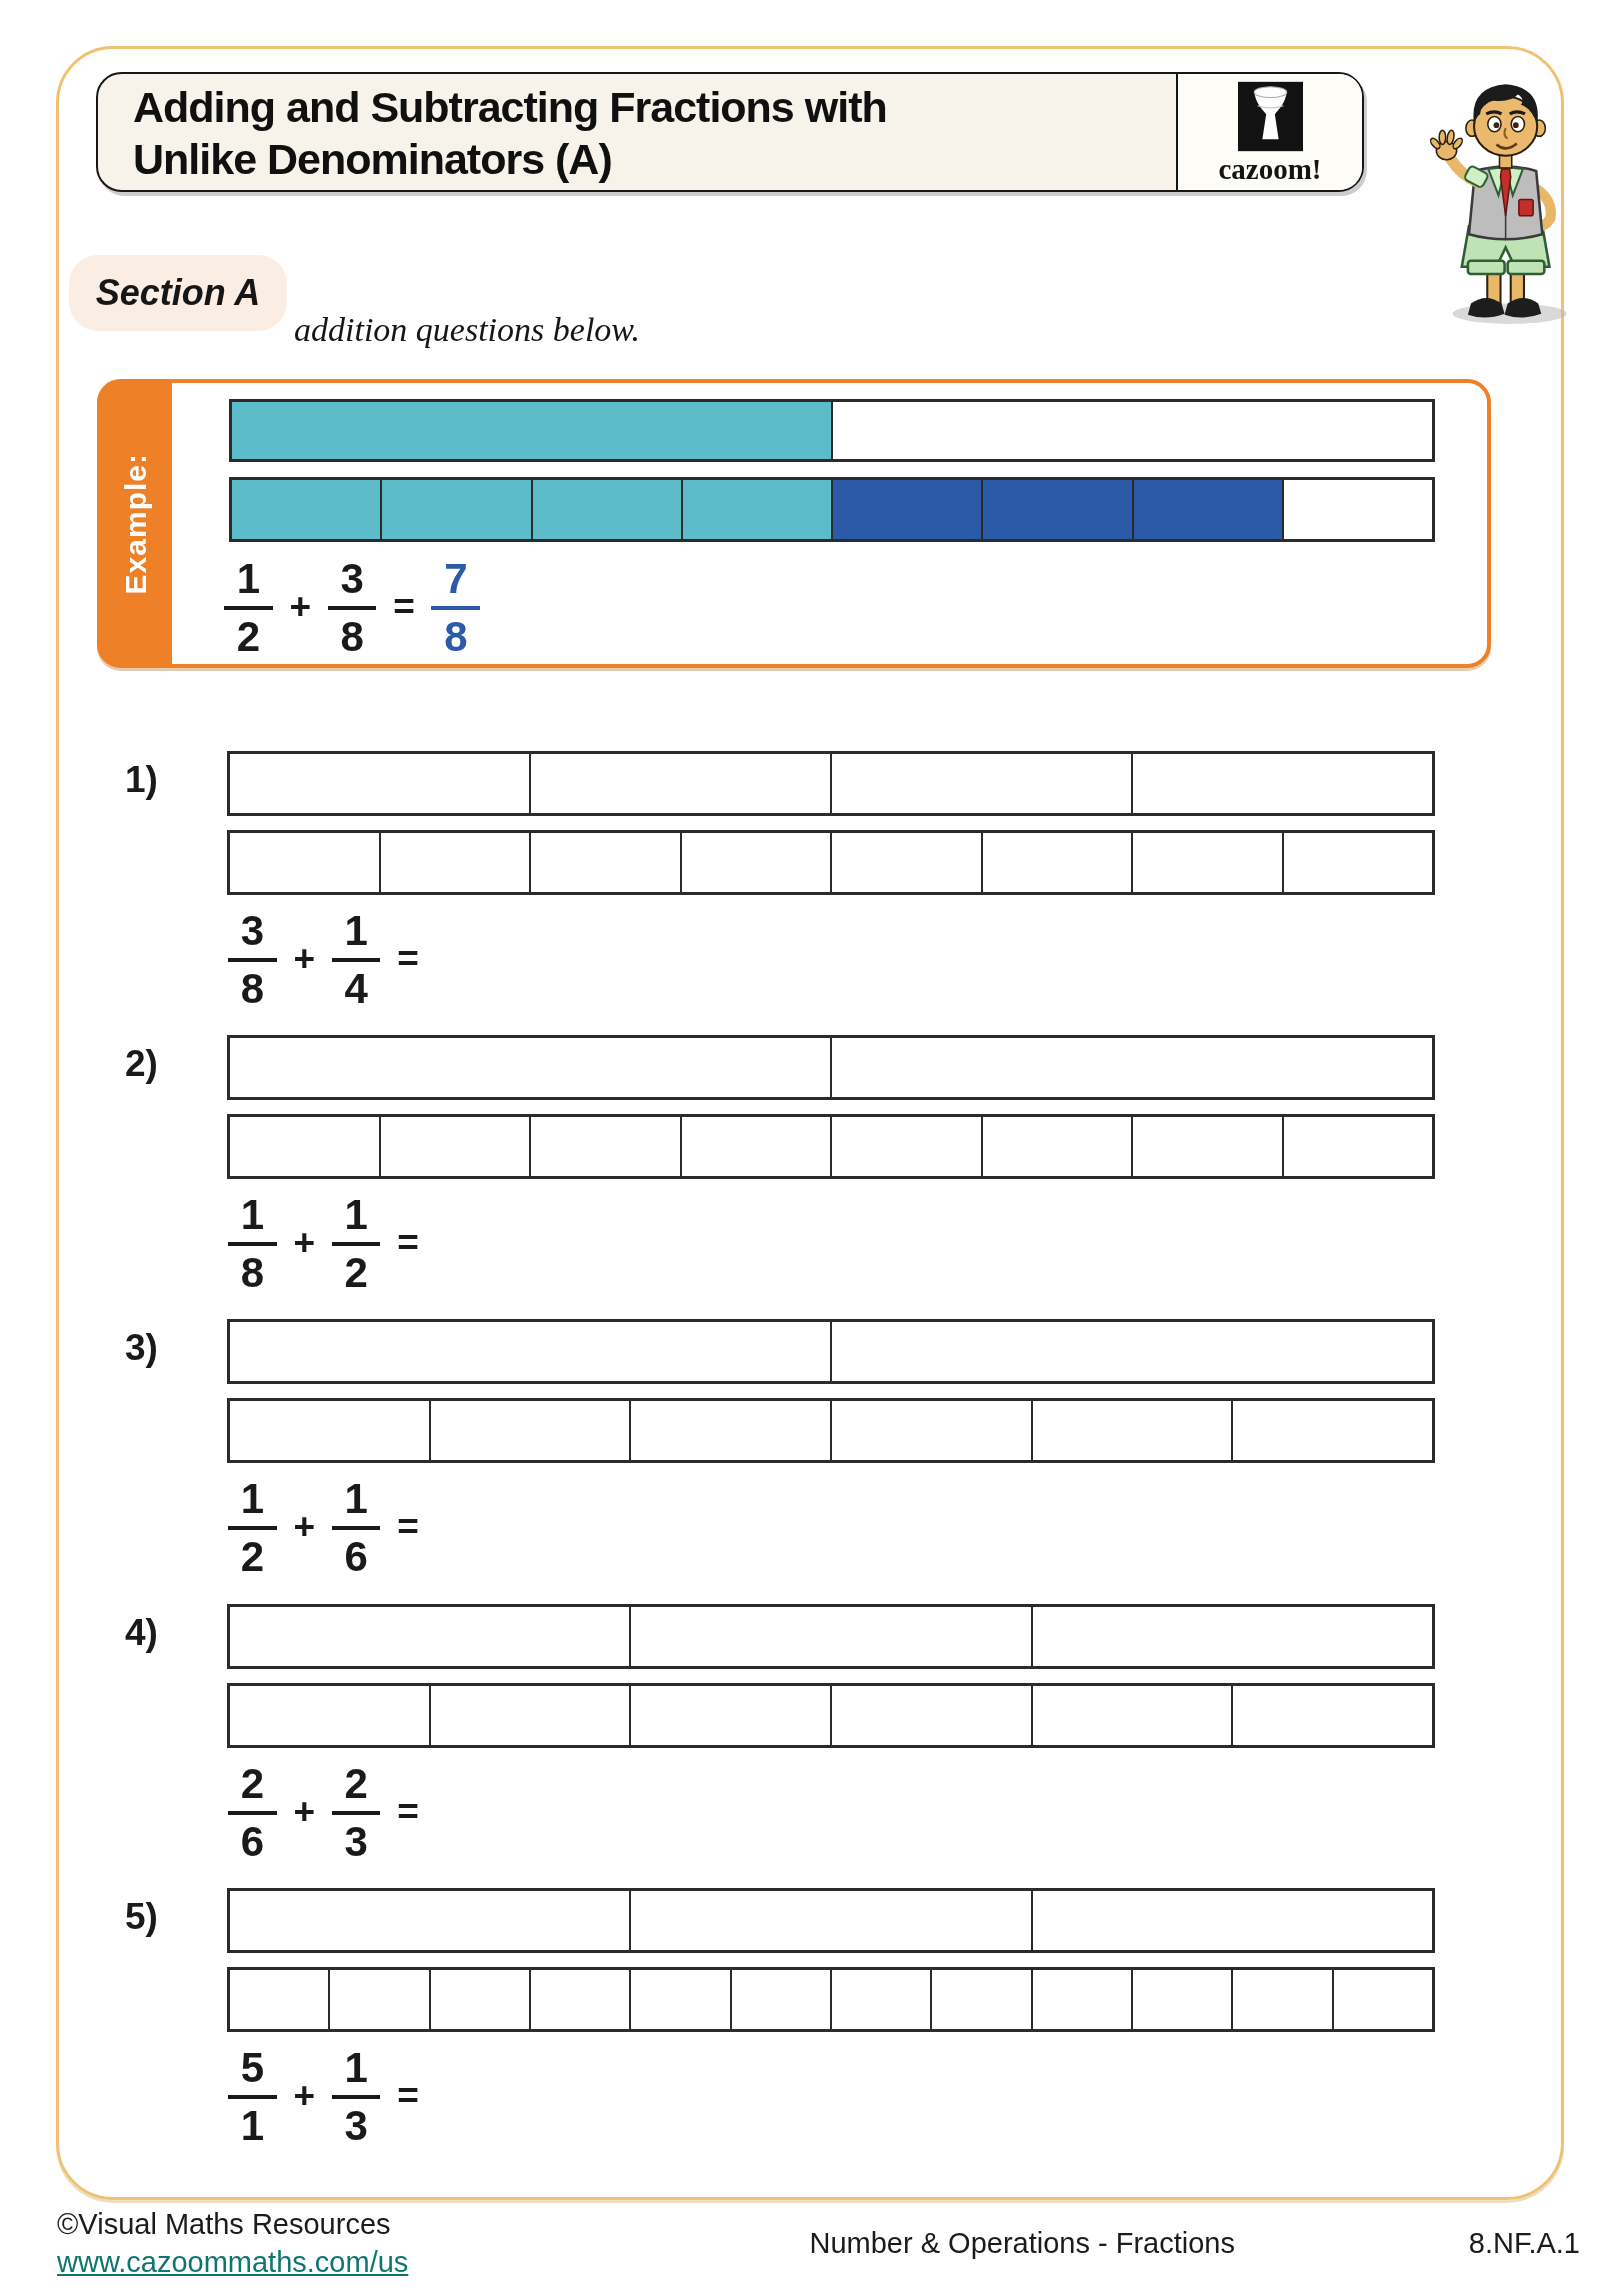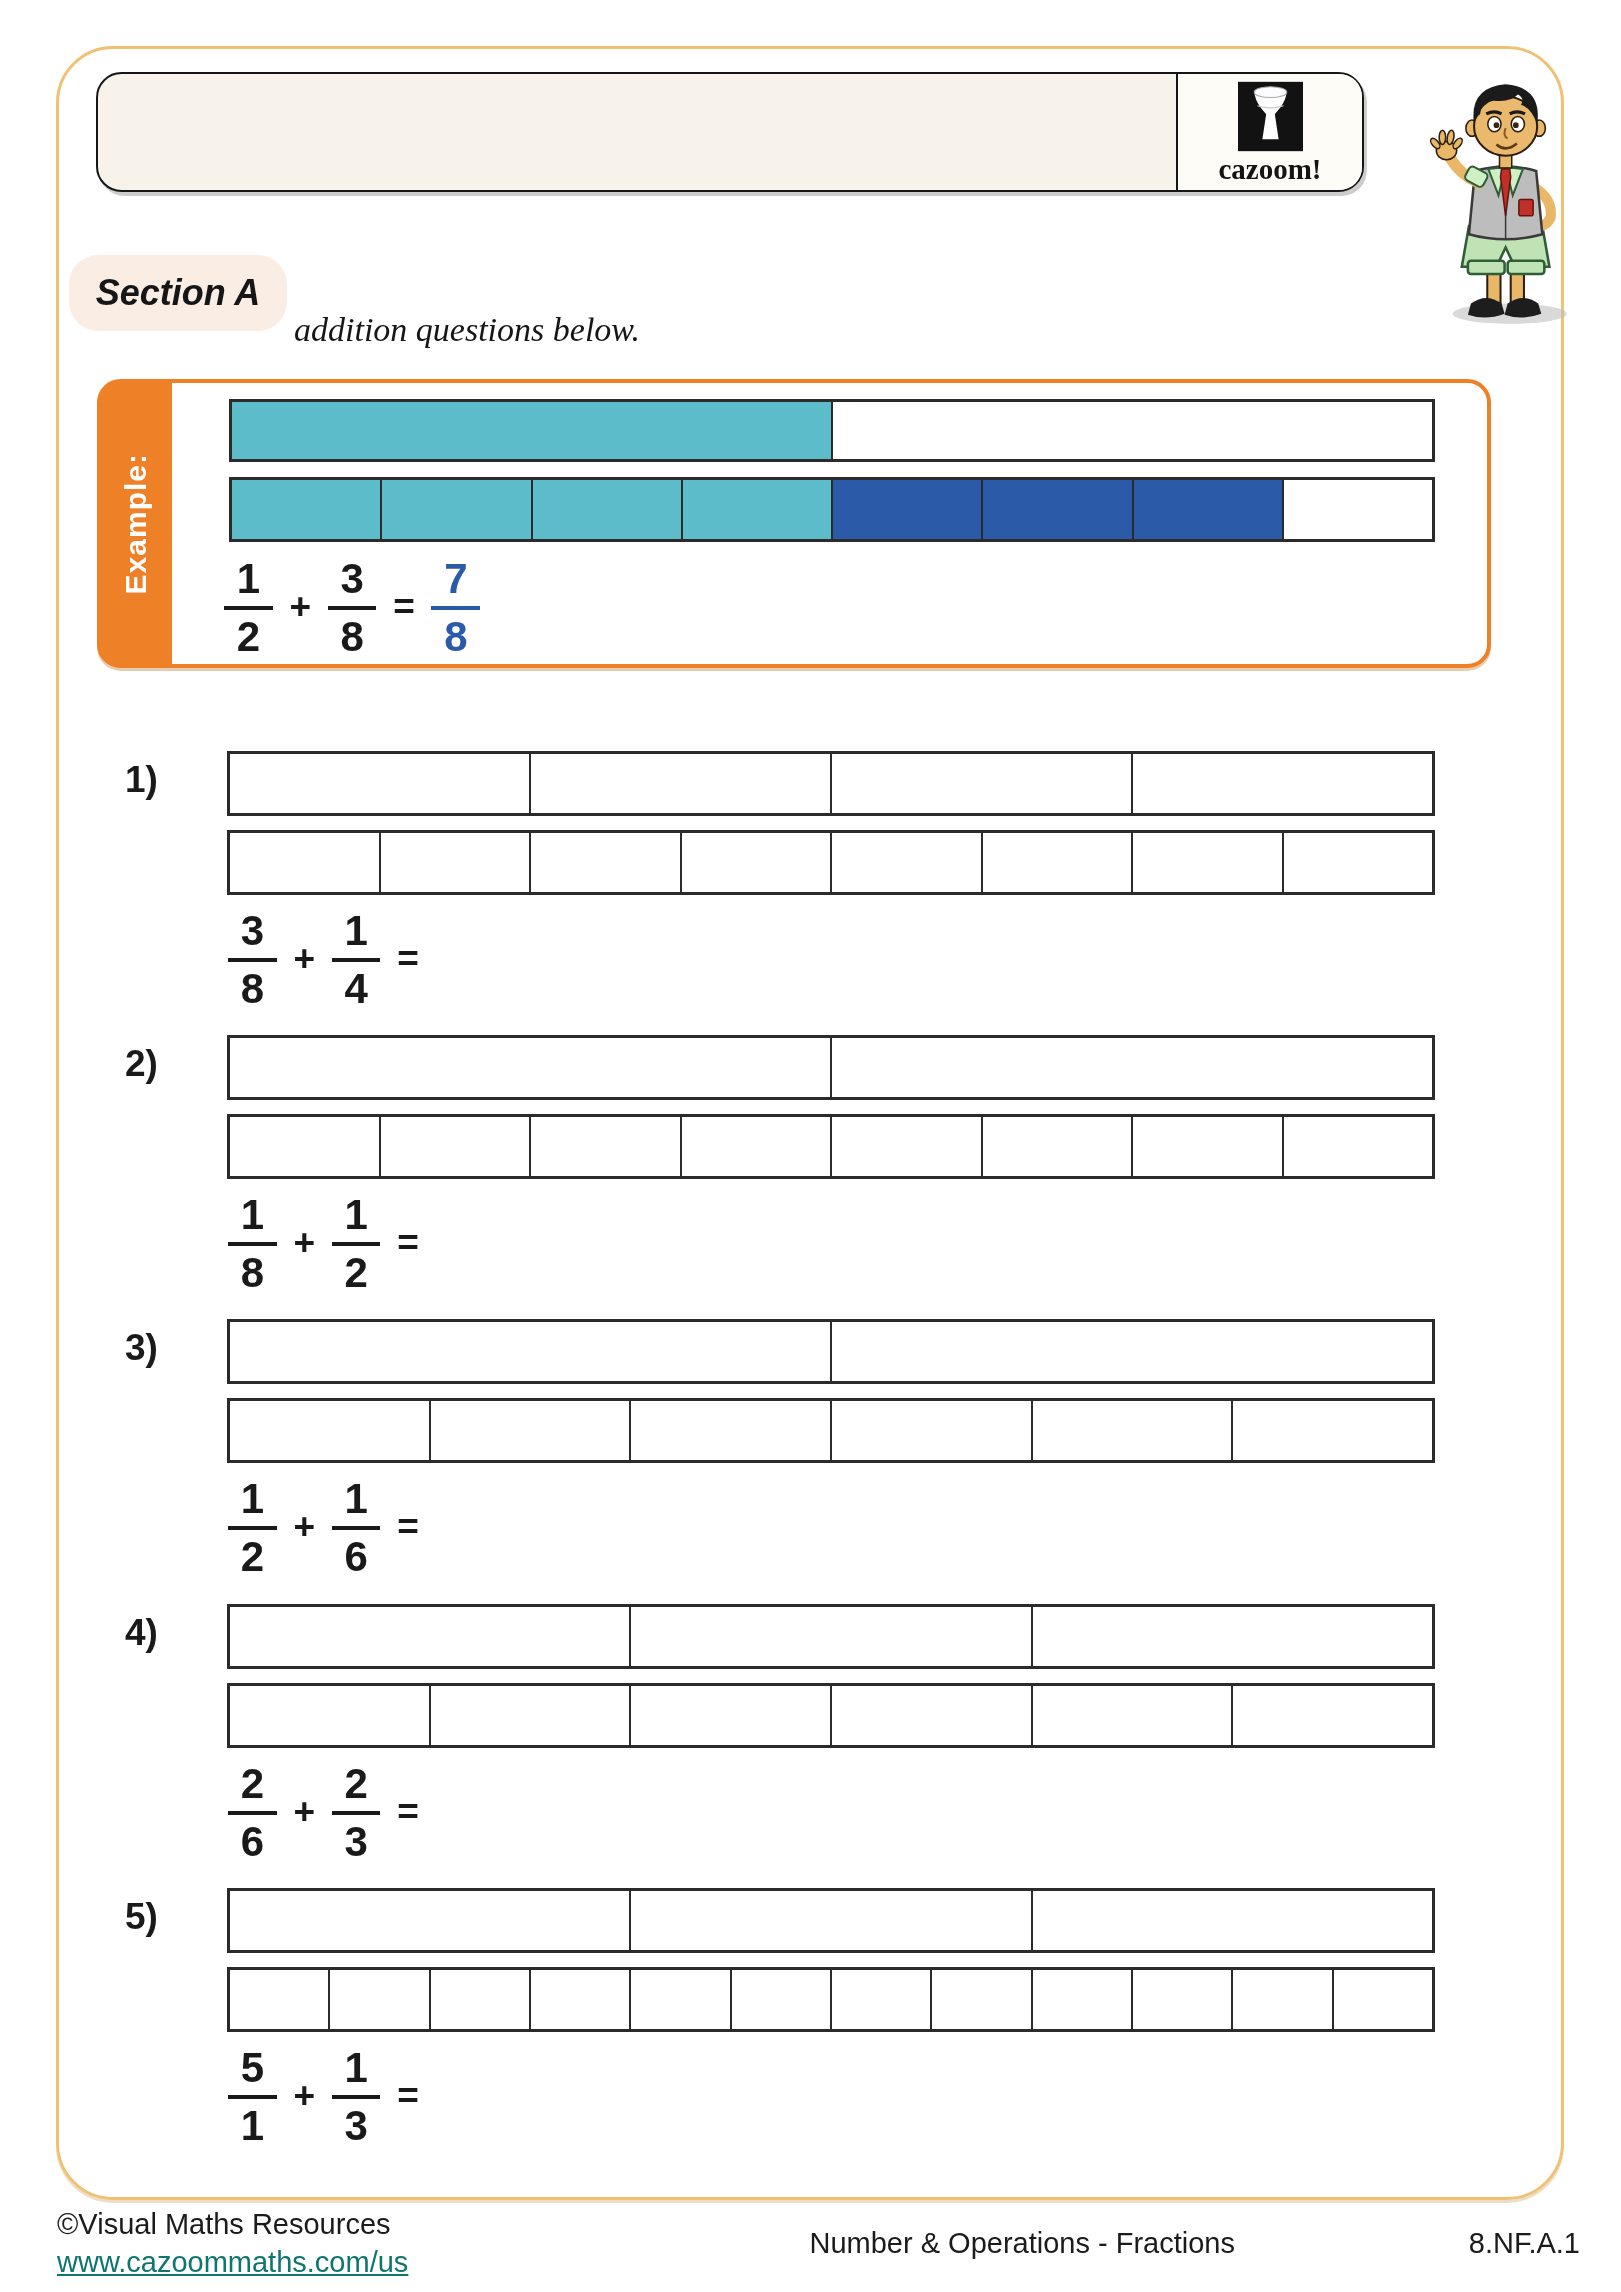--- a/index.html
+++ b/index.html
@@ -104,21 +104,22 @@
 </style>
 </head>
 <body>
 
 <div class="sheet">
 
   <div class="page-border"></div>
 
   <div class="title-box">
     <div class="title-text">
-      <br>
+      <span>Adding and Subtracting Fractions with</span><br>
+      <span>Unlike Denominators (A)</span>
     </div>
     <div class="logo-compartment">
       <svg class="drum-square" viewBox="0 0 60 64">
         <rect width="60" height="64" fill="#121212"></rect>
         <path d="M15 9 H45 C44 20 37 26 34 30 L37.5 53 H22.5 L26 30 C23 26 16 20 15 9 Z" fill="#FDFDFD"></path>
         <ellipse cx="30" cy="9.5" rx="15" ry="5" fill="#FDFDFD" stroke="#AAAAAA" stroke-width="1"></ellipse>
         <path d="M18 22 Q30 26 42 22" fill="none" stroke="#CCCCCC" stroke-width="1"></path>
       </svg>
       <div class="logo-wordmark">cazoom!</div>
     </div>

